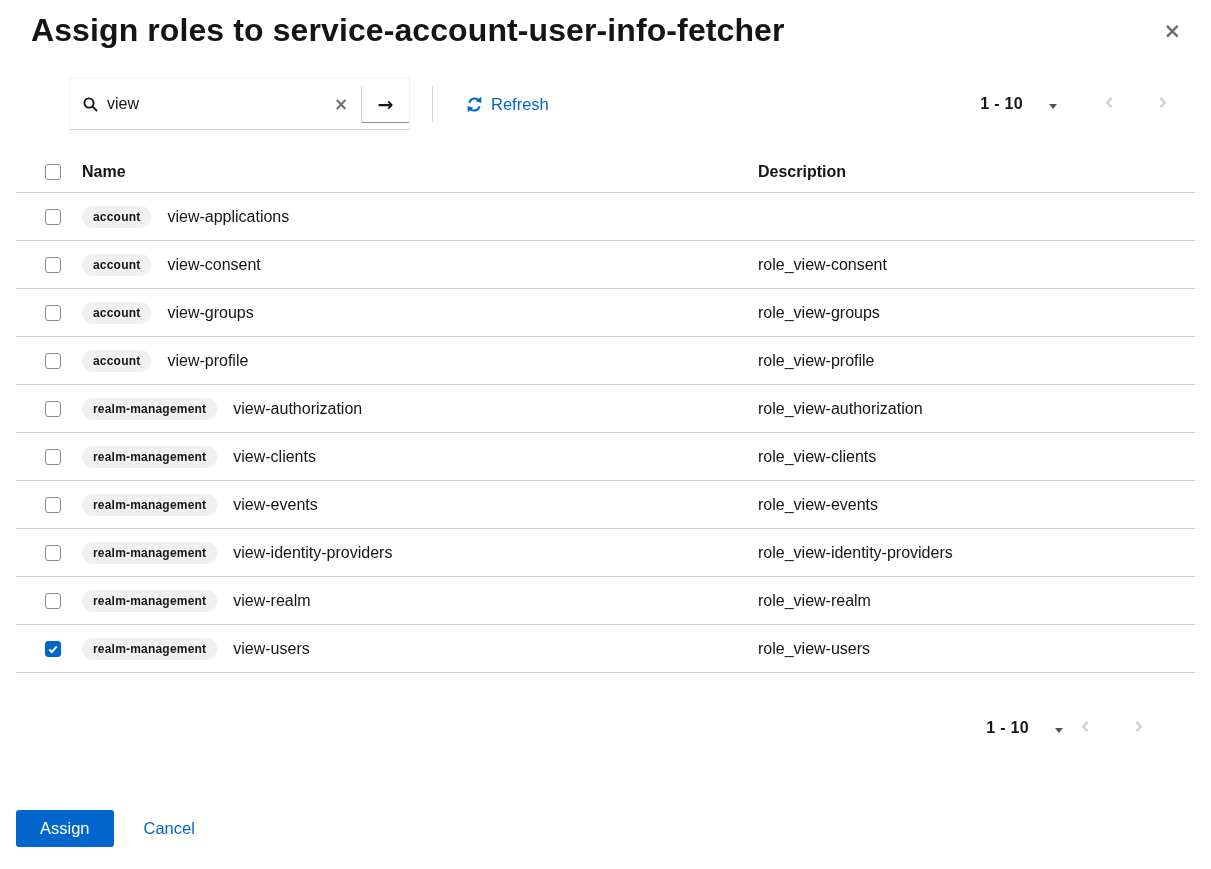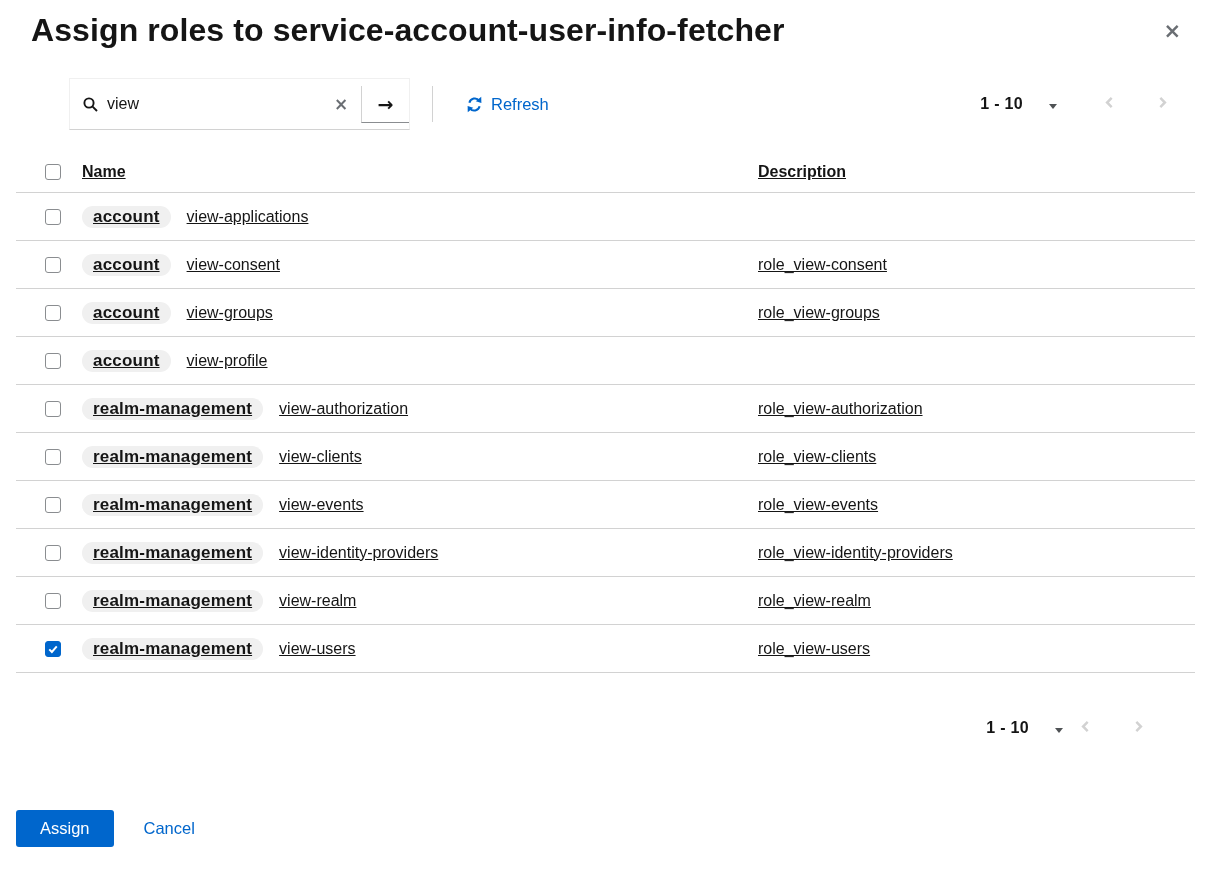--- a/index.html
+++ b/index.html
@@ -69,40 +69,40 @@
   }
   .pagination { display: flex; align-items: center; margin-left: auto; }
   .pagination .range { font-weight: 700; letter-spacing: .3px; }
   .pagination .menu-toggle { background: none; border: none; cursor: pointer; padding: 6px 10px; margin-left: 16px; }
   .nav-btn { background: none; border: none; cursor: default; padding: 6px; display: flex; }
   .pagination.top .nav-prev { margin-left: 30px; }
   .pagination .nav-next { margin-left: 28px; }
   .pagination.top { margin-right: 16px; }
 
   
-  .table { margin-top: 29px; text-decoration: underline; }
+  .table { margin-top: 29px; }
   .trow, .thead {
     display: grid; grid-template-columns: 66px 676px 1fr;
     align-items: center; border-bottom: 1px solid #d2d2d2;
   }
   .thead { height: 42px; font-weight: 700; }
   .trow { height: 48px; }
   .cb-cell { padding-left: 29px; display: flex; align-items: center; }
   .checkbox {
     width: 16px; height: 16px; border-radius: 3px;
     border: 1px solid #8a8d90; background: #fff; cursor: pointer;
     display: inline-flex; align-items: center; justify-content: center;
   }
   .checkbox svg { display: none; }
   .checkbox.checked { background: #0066cc; border-color: #0066cc; }
   .checkbox.checked svg { display: block; }
   .name-cell { display: flex; align-items: center; }
   .badge {
     display: inline-block; background: #f0f0f0; color: #151515;
-    font-size: 17px; font-weight: 700; line-height: 22px;
+    font-size: 12px; font-weight: 700; line-height: 22px;
     padding: 0 11px; border-radius: 11px; margin-right: 16px;
     letter-spacing: .2px;
   }
   .desc-cell { color: #151515; }
 
   
   .bottom-bar { display: flex; margin-top: 35px; height: 40px; align-items: center; }
   .pagination.bottom { margin-right: 44px; }
 
   
@@ -224,20 +224,21 @@
   <div class="trow">
     <div class="cb-cell">
       <span class="checkbox">
         
       </span>
     </div>
     <div class="cell name-cell">
       <span class="badge">account</span>
       <span class="rname">view-profile</span>
     </div>
+    <div class="cell desc-cell">role_view-profile</div>
   </div>
 
   <div class="trow">
     <div class="cb-cell">
       <span class="checkbox">
         
       </span>
     </div>
     <div class="cell name-cell">
       <span class="badge">realm-management</span>

